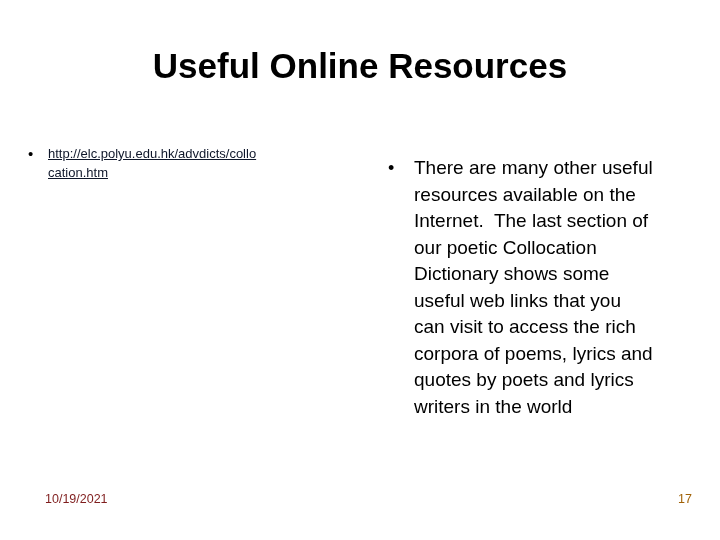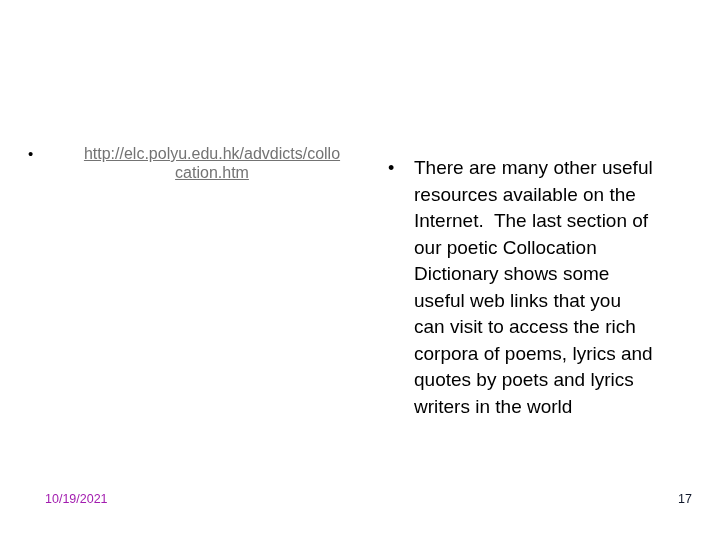--- a/index.html
+++ b/index.html
@@ -67,48 +67,48 @@
     font-size: 15.5px;
     line-height: 19px;
   }
   .bullet-row.right .body-text {
     font-size: 19px;
     line-height: 26.5px;
   }
   .link {
     display: block;
     white-space: pre-wrap;
-    font-size: 16px;
+    font-size: 13px;
     line-height: 19px;
-    color: #737373;
+    color: #0f172a;
     text-decoration: underline;
     cursor: pointer;
-    text-align: center;
   }
   .footer-date {
     position: absolute;
     left: 45px;
     top: 492px;
     font-size: 12.5px;
-    color: #a21caf;
+    color: #7f1d1d;
   }
   .page-number {
     position: absolute;
     right: 28px;
     top: 492px;
     font-size: 12.5px;
-    color: #0f172a;
+    color: #a16207;
     text-align: right;
   }
 </style>
 </head>
 <body>
 
 <div class="slide">
 
+  <h1 class="title">Useful Online Resources</h1>
 
   <div class="bullet-row left">
     <span class="marker">•</span>
     <div class="bullet-body">
       <a class="link">http://elc.polyu.edu.hk/advdicts/collo
 cation.htm</a>
     </div>
   </div>
 
   <div class="bullet-row right">

